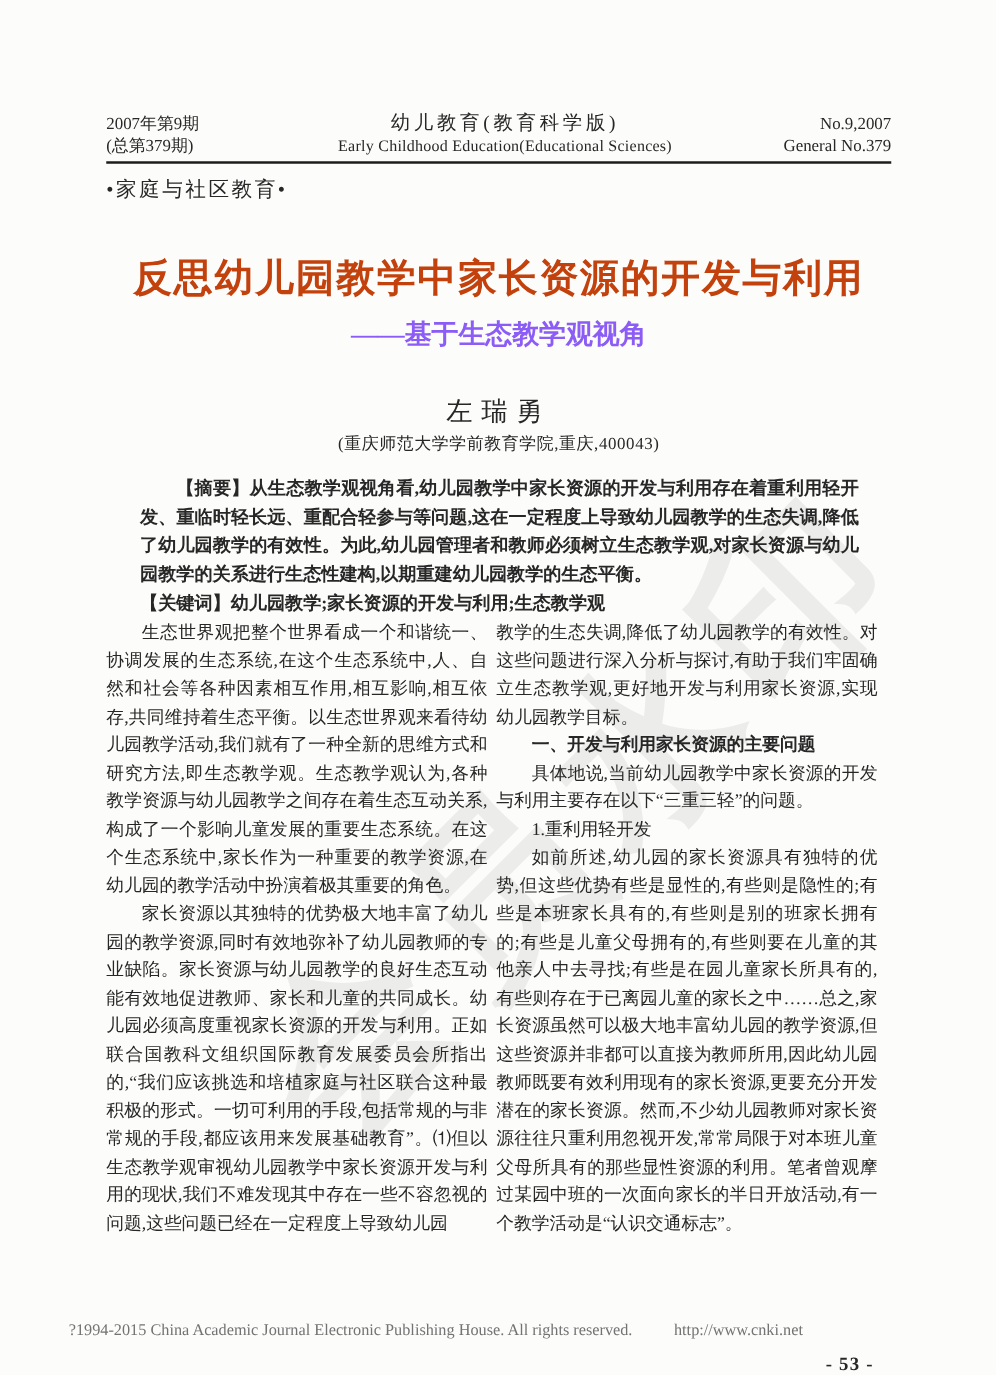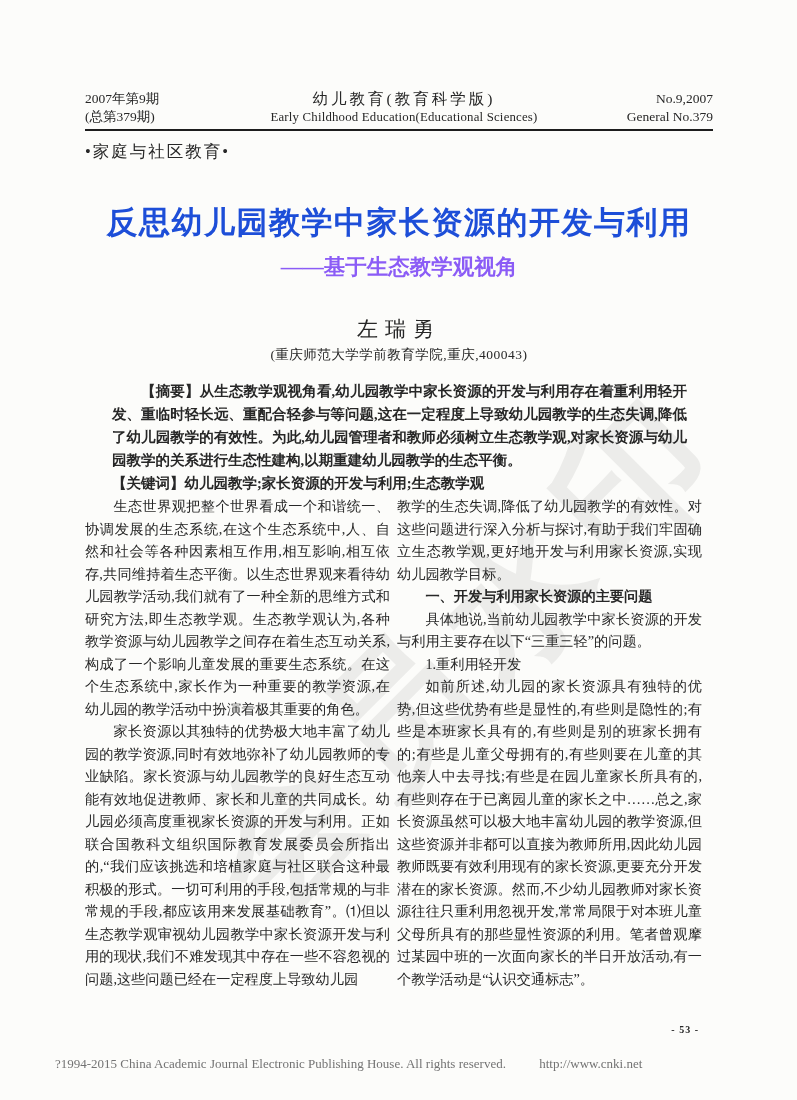--- a/index.html
+++ b/index.html
@@ -26,39 +26,39 @@
   .h-left{width:160px;text-align:left;}
   .h-center{flex:1;text-align:center;}
   .h-center .cn{font-size:15.5px;letter-spacing:3px;}
   .h-center .en{font-size:12.8px;letter-spacing:0.2px;}
   .h-right{width:150px;text-align:right;}
   .header-rule{height:2px;background:#1d1d1d;margin-top:3px;}
 
   .section-label{margin-top:10px;font-size:16.5px;letter-spacing:2px;}
 
   .title{margin:38px 0 0;text-align:center;font-size:31px;font-weight:bold;
-    letter-spacing:1.5px;color:#1d4ed8;line-height:44px;}
+    letter-spacing:1.5px;color:#c2410c;line-height:44px;}
   .subtitle{margin:7px 0 0;text-align:center;font-size:21.5px;font-weight:bold;
     color:#8b5cf6;line-height:30px;}
 
   .author{margin-top:33px;text-align:center;font-size:21px;letter-spacing:7px;}
   .affiliation{margin-top:3px;text-align:center;font-size:13.5px;letter-spacing:0.5px;}
 
   .abstract{margin:16px 26px 0 27px;font-size:14.5px;line-height:23px;
     font-weight:bold;text-align:justify;text-indent:2em;}
   .meta-line{margin:0 26px 0 27px;font-size:14.5px;line-height:23px;font-weight:bold;}
   .clc-line .part+.part{margin-left:1.9em;}
 
   .columns{display:flex;gap:7px;}
   .col{width:305px;font-size:14.2px;line-height:22.5px;text-align:justify;}
   .col p{margin:0;padding:0;}
   .col p.indent{text-indent:2em;}
   .col p.heading{font-weight:bold;}
 
-  .page-number{position:absolute;right:98px;top:1024px;font-size:10px;
+  .page-number{position:absolute;right:98px;top:1084px;font-size:15px;
     letter-spacing:1px;z-index:1;font-weight:bold;}
 
   .cnki-footer{position:absolute;left:55px;top:1056px;font-size:13px;
     color:#737373;z-index:1;white-space:nowrap;}
   .cnki-footer .footer-url{margin-left:30px;}
 </style>
 </head>
 <body>
 
 <div class="page">

